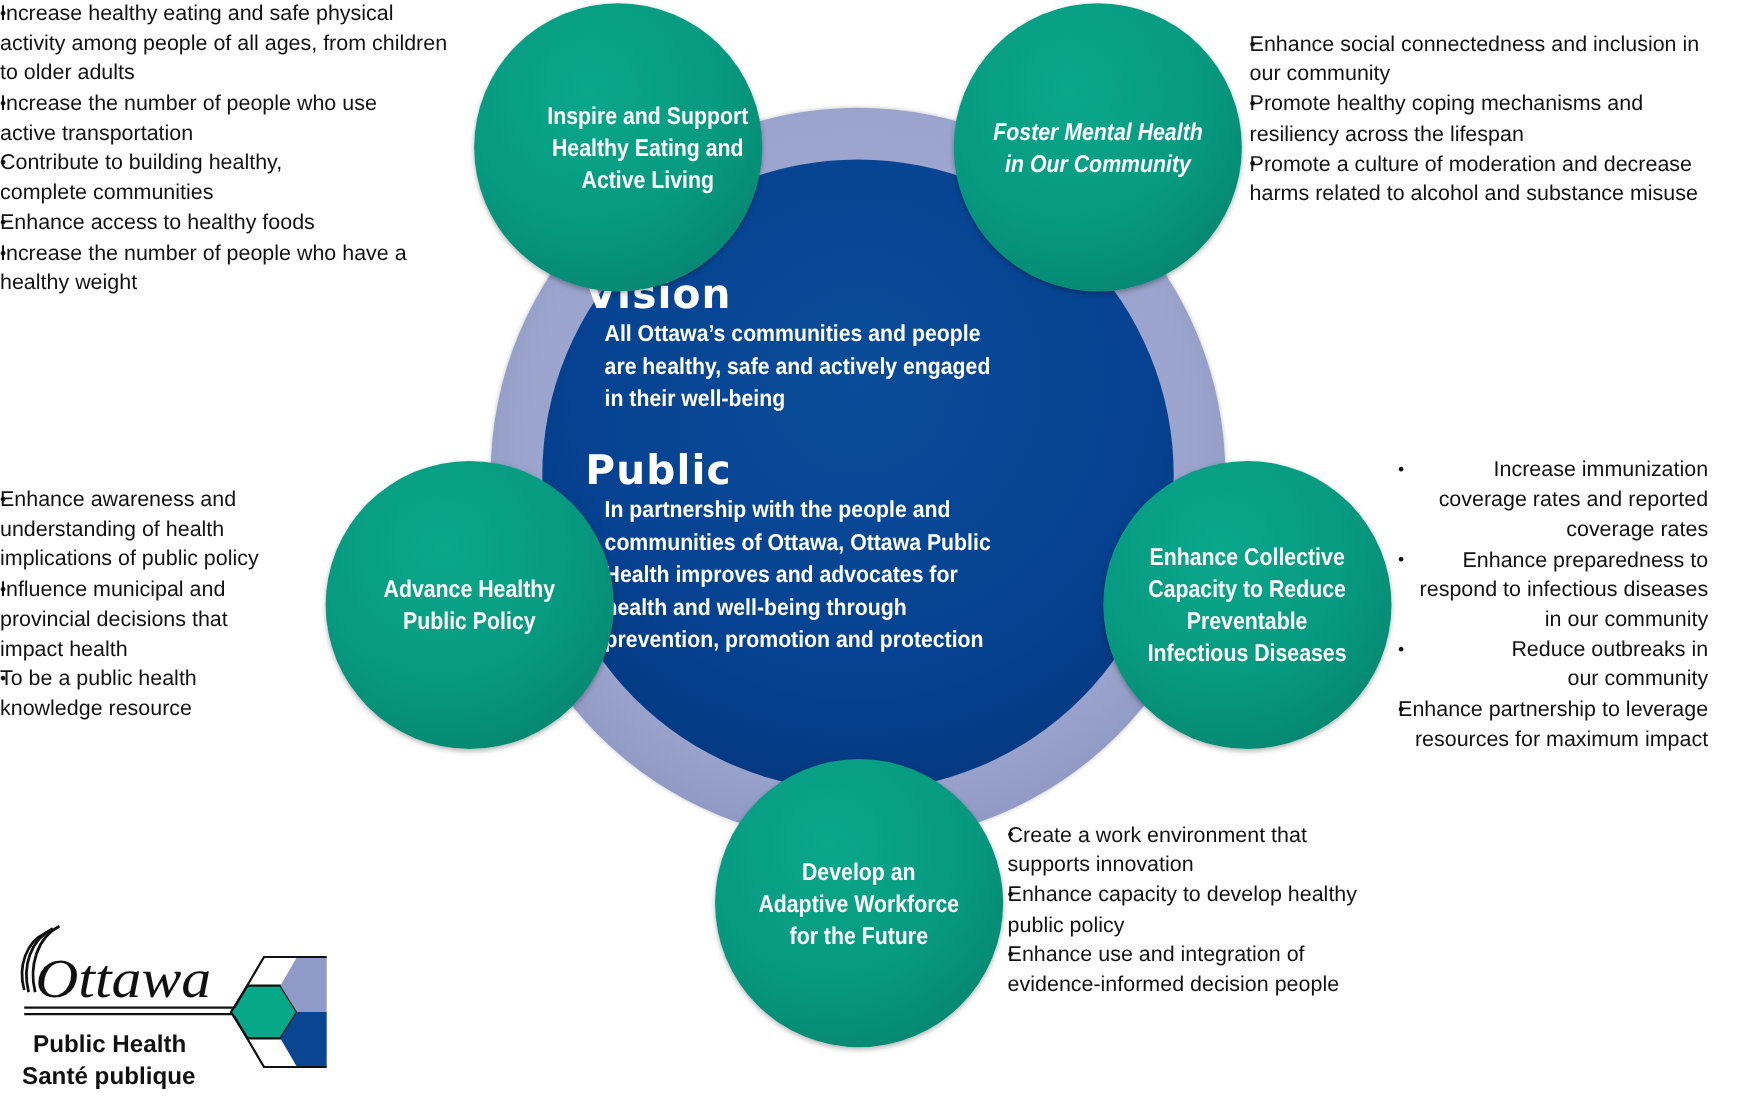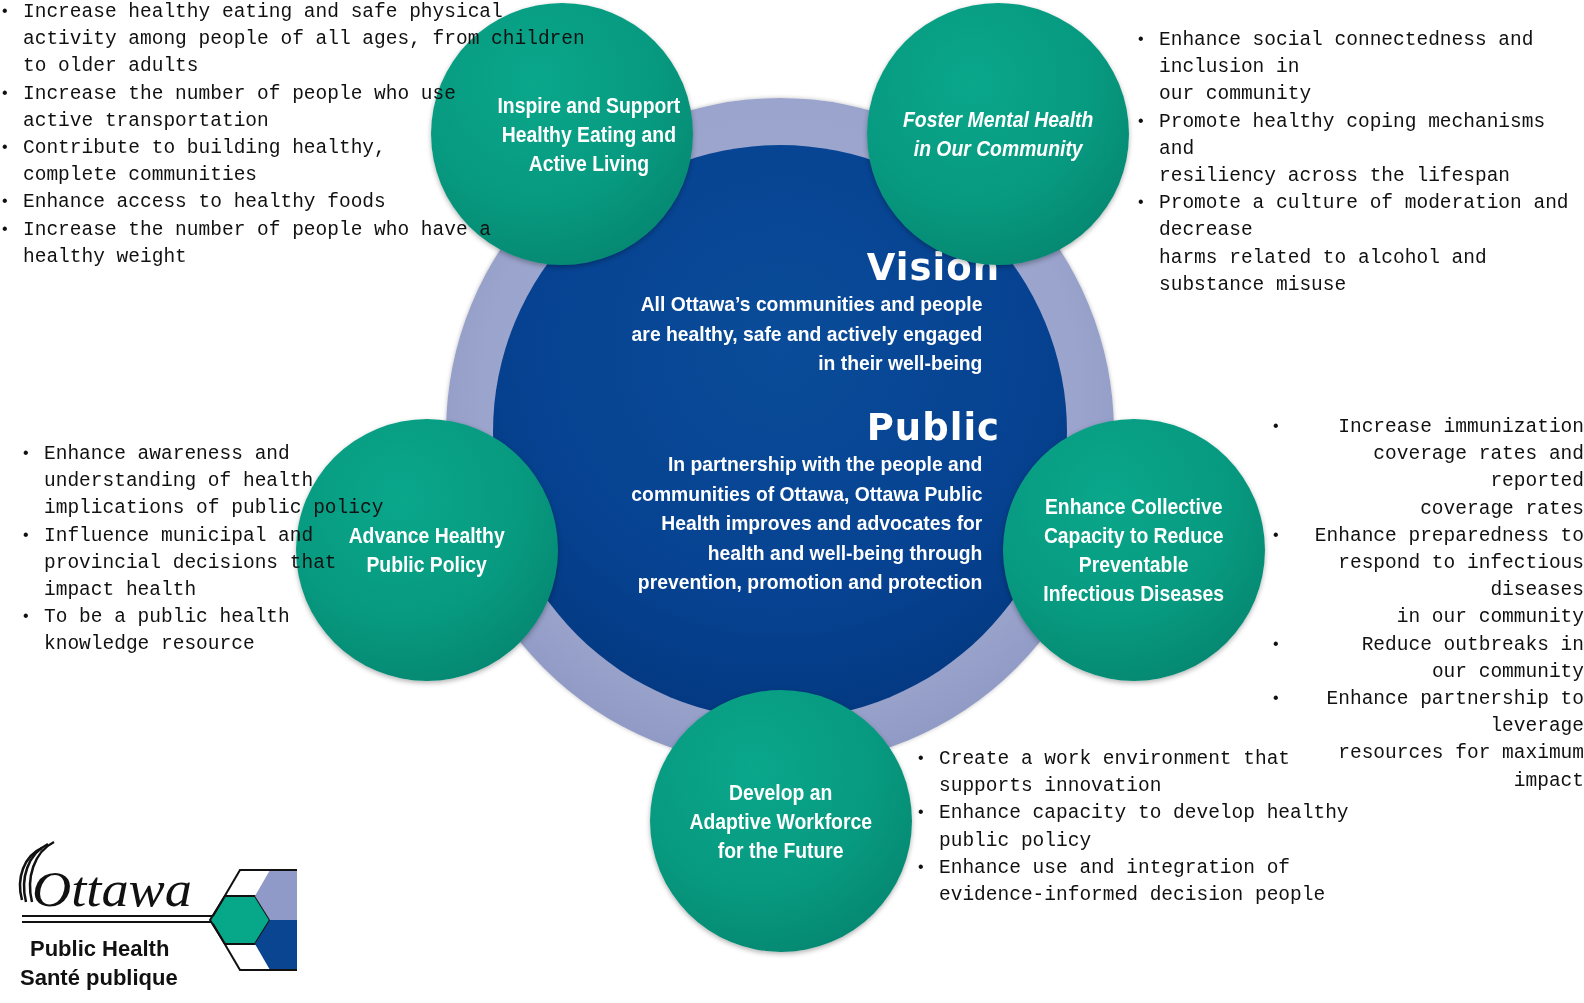--- a/index.html
+++ b/index.html
@@ -9,26 +9,26 @@
           background: radial-gradient(circle at 50% 45%, #a3acd3 0%, #9aa4cc 60%, #7d88b8 100%);
           box-shadow: 0 0 4px rgba(0,0,0,0.25); }
   .core { position:absolute; left:493px; top:145px; width:574px; height:574px; border-radius:50%;
           background: radial-gradient(circle at 50% 35%, #0a4c99 0%, #064291 55%, #023275 100%); }
   .node { position:absolute; width:262px; height:262px; border-radius:50%;
           background: radial-gradient(circle at 40% 30%, #0aa78b 0%, #079a80 50%, #057c68 100%);
           box-shadow: 0 2px 5px rgba(0,0,0,0.3);
           display:flex; align-items:center; justify-content:center; text-align:center; }
   .node span { color:#fff; font-weight:bold; font-size:22px; line-height:29px; white-space:pre-line;
                font-family:"Liberation Sans", sans-serif; transform:scaleX(0.88); display:block; }
-  .center-text { position:absolute; left:560px; width:440px; text-align:right; color:#fff; }
+  .center-text { position:absolute; left:532px; width:440px; text-align:left; color:#fff; }
   .vm-title { font-weight:bold; font-size:37px; letter-spacing:1px; font-family:"DejaVu Sans", sans-serif; }
   .vm-body { font-weight:bold; font-size:21px; line-height:29.5px; white-space:pre-line;
              transform:scaleX(0.92); }
   ul.blist { position:absolute; margin:0; padding:0; list-style:none; color:#111; font-size:19.5px; line-height:27.2px; }
-  ul.blist li { position:relative; padding-left:23px; white-space:pre-line; transform-origin:left;font-family:Liberation Mono, monospace; }
+  ul.blist li { position:relative; white-space:pre-line; transform-origin:left; }
   ul.blist li::before { content:"•"; position:absolute; left:0; top:0; font-size:16px; }
   .logo { position:absolute; left:10px; top:840px; width:300px; height:160px; }
 </style>
 </head>
 <body>
 
 <div class="ring"></div>
 <div class="core"></div>
 
 <div class="center-text" style="top:246px;">
@@ -86,21 +86,21 @@
 
 <ul class="blist" style="left:1136px; top:27px;">
   <li>Enhance social connectedness and inclusion in
 our community</li>
   <li>Promote healthy coping mechanisms and
 resiliency across the lifespan</li>
   <li>Promote a culture of moderation and decrease
 harms related to alcohol and substance misuse</li>
 </ul>
 
-<ul class="blist" style="left:0px; top:441px;margin-left:21px;">
+<ul class="blist" style="left:0px; top:441px;">
   <li>Enhance awareness and
 understanding of health
 implications of public policy</li>
   <li>Influence municipal and
 provincial decisions that
 impact health</li>
   <li>To be a public health
 knowledge resource</li>
 </ul>
 

